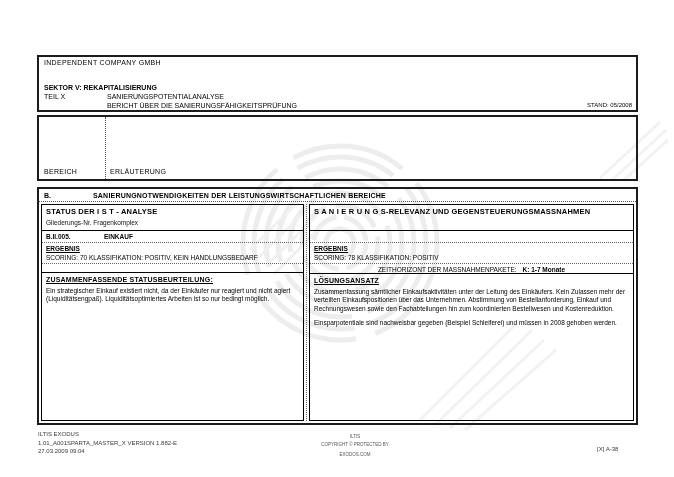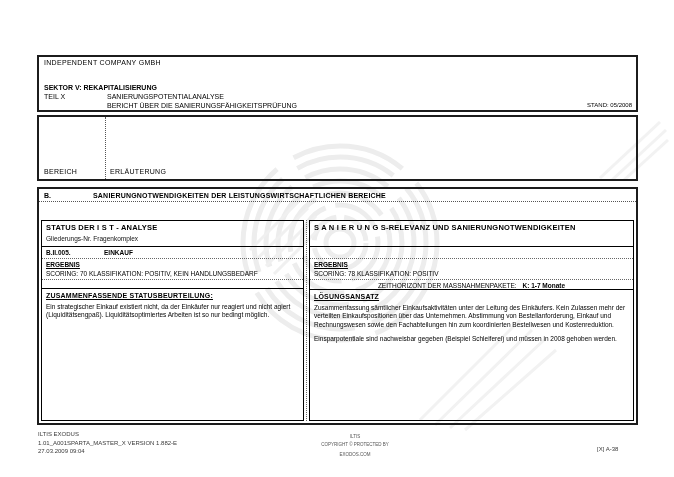--- a/index.html
+++ b/index.html
@@ -20,21 +20,21 @@
   .teil-label { position:absolute; top:36px; left:5px; font-size:7px; }
   .teil-l1 { position:absolute; top:36px; left:68px; font-size:7px; }
   .teil-l2 { position:absolute; top:45px; left:68px; font-size:7px; }
   .stand { position:absolute; bottom:2px; right:4px; font-size:6px; }
 
   .legend-box { top:115px; height:66px; }
   .legend-divider { position:absolute; top:0; bottom:0; left:66px; border-left:1px dotted #555; }
   .bereich { position:absolute; bottom:4px; left:5px; font-size:7px; letter-spacing:0.3px; }
   .erlaeuterung { position:absolute; bottom:4px; left:71px; font-size:7px; letter-spacing:0.3px; }
 
-  .section-box { top:187px; height:238px; display:flex; flex-direction:column;gap:16px; }
+  .section-box { top:187px; height:238px; display:flex; flex-direction:column; }
   .section-title-row {
     flex:0 0 13px; border-bottom:1px dotted #555; font-size:7px; font-weight:bold;
     display:flex; align-items:center; padding-left:5px;
   }
   .sec-title { margin-left:42px; letter-spacing:0.2px; }
   .cols { flex:1; display:flex; min-height:0; padding:2px 2px 2px 2px; }
   .col { display:flex; flex-direction:column; min-height:0; }
   .col-left { width:266px; padding-right:2px; border-right:1px dotted #666; }
   .col-right { flex:1; padding-left:2px; }
   .stack { flex:1; display:flex; flex-direction:column; border:1px solid #000; min-height:0; }
@@ -134,21 +134,21 @@
           <div class="row-body">
             <div class="body-head">ZUSAMMENFASSENDE  STATUSBEURTEILUNG:</div>
             <p class="body-text">Ein strategischer Einkauf existiert nicht, da der Einkäufer nur reagiert und nicht agiert (Liquiditätsengpaß). Liquiditätsoptimiertes Arbeiten ist so nur bedingt möglich.</p>
           </div>
         </div>
       </div>
 
       <div class="col col-right">
         <div class="stack">
           <div class="row-head">
-            <div class="col-title">S A N I E R U N G S-RELEVANZ UND SANIERUNGNOTWENDIGKEITEN</div>
+            <div class="col-title">S A N I E R U N G S-RELEVANZ UND GEGENSTEUERUNGSMASSNAHMEN</div>
           </div>
           <div class="row-item"></div>
           <div class="row-erg">
             <div class="erg-label">ERGEBNIS</div>
             <div class="erg-scoring">SCORING: 78  KLASSIFIKATION: POSITIV</div>
             <div class="zeit-row">
               <span>ZEITHORIZONT DER MASSNAHMENPAKETE:</span>
               <b>K: 1-7 Monate</b>
             </div>
           </div>

